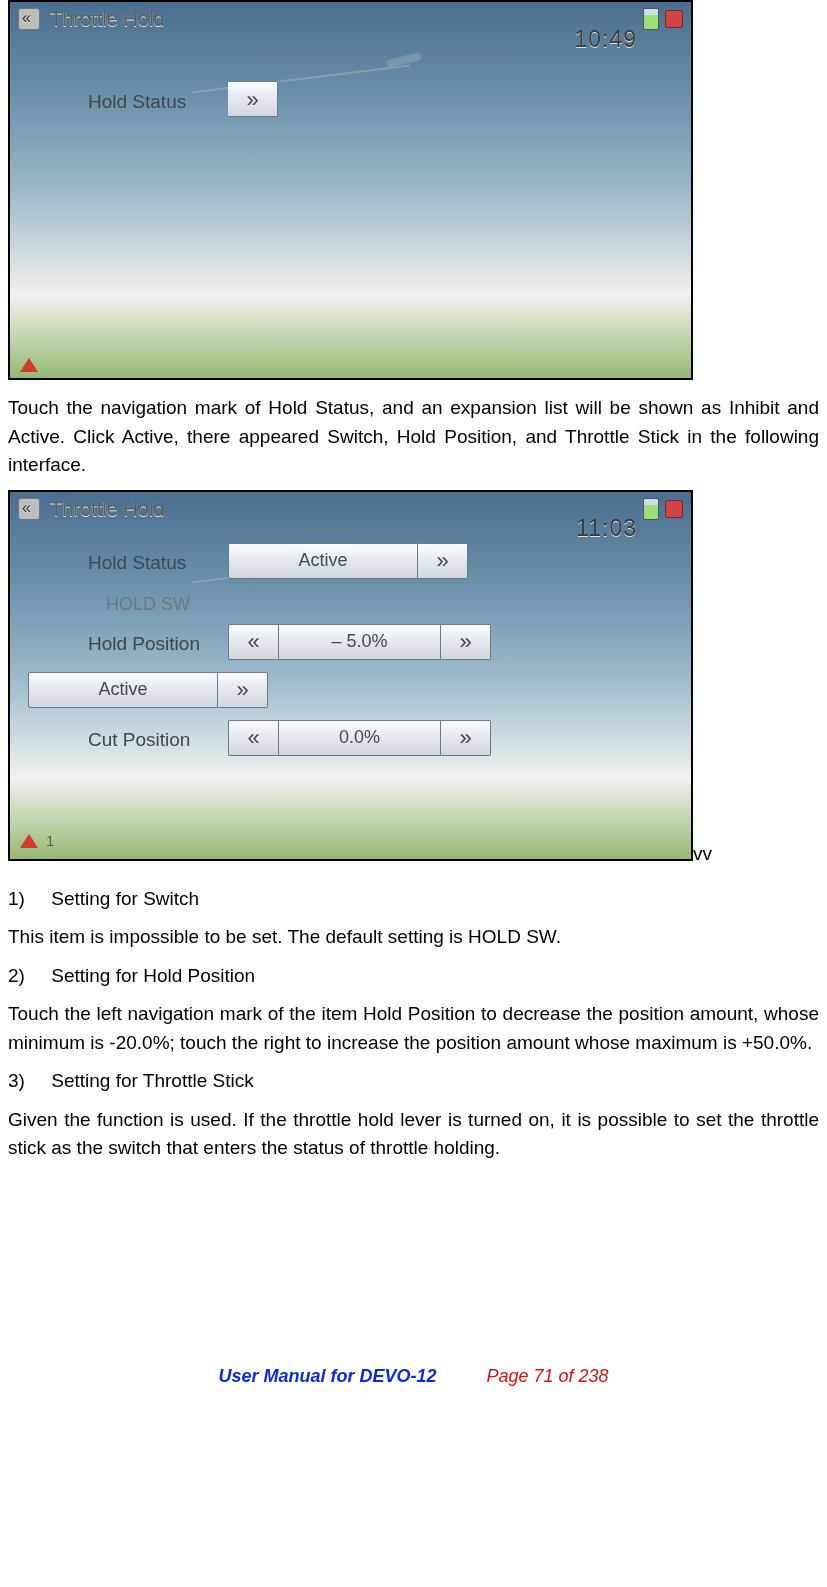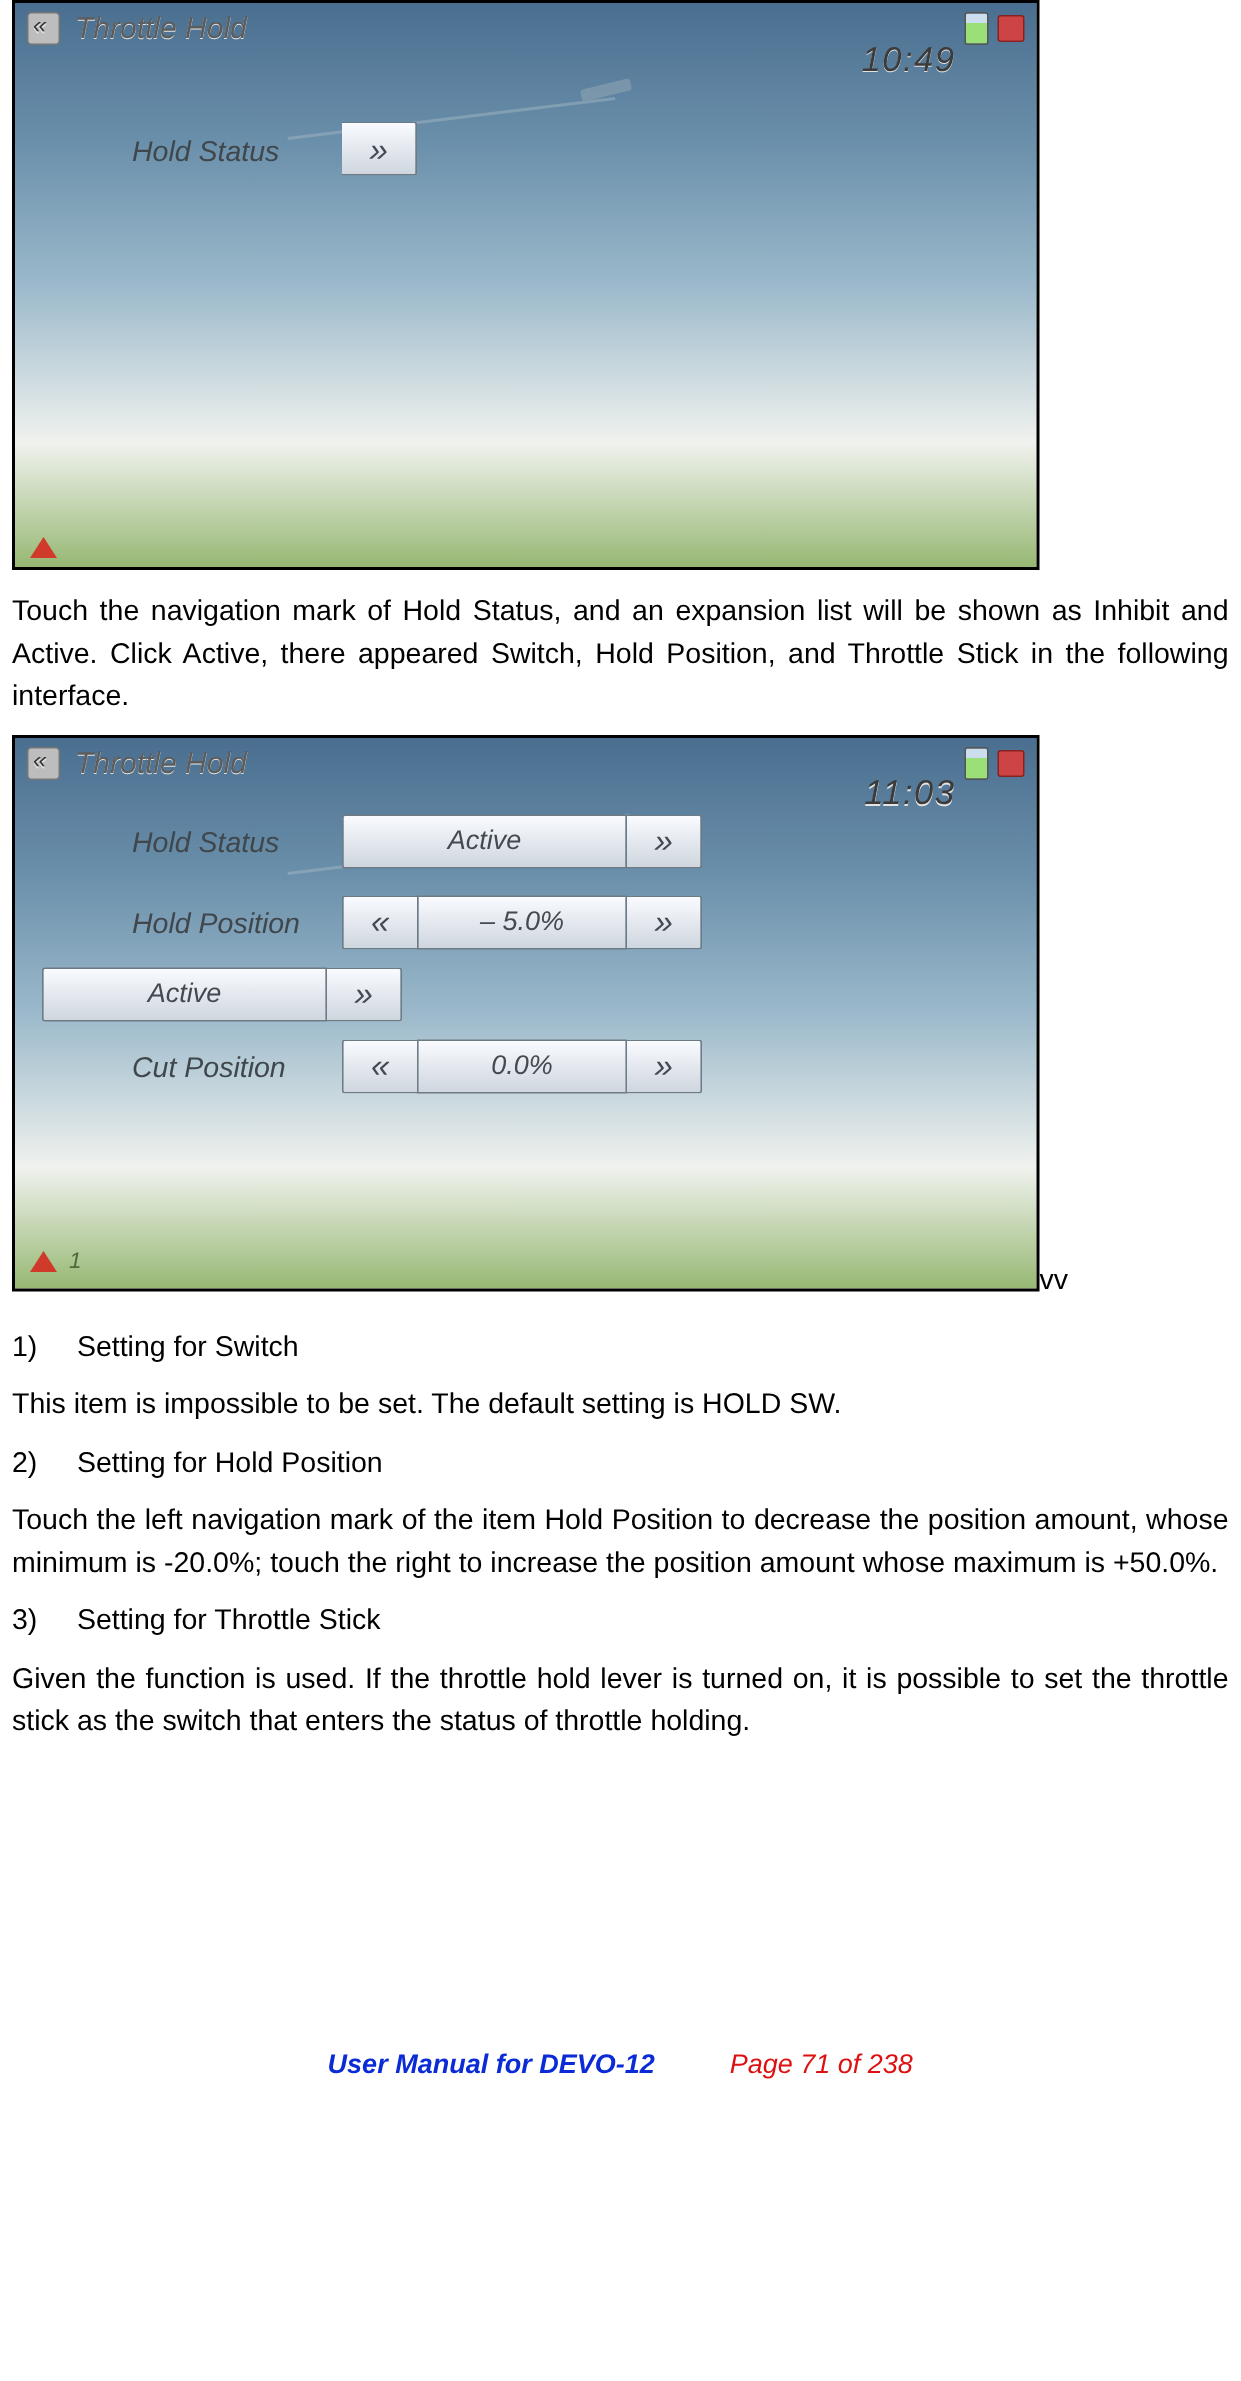--- a/index.html
+++ b/index.html
@@ -13,21 +13,20 @@
     font-size: 19px;
     line-height: 1.5;
   }
 
   .screenshot {
     width: 685px;
     margin: 0 0 14px 0;
     border: 2px solid #000;
     background: linear-gradient(to bottom, #4a6e8f 0%, #6b90ab 25%, #9bb9cb 50%, #f0f2ee 78%, #97b873 100%);
     position: relative;
-    font-style: italic;
   }
   .ss1 { height: 380px; }
   .ss2 { height: 371px; }
 
   .topbar {
     position: absolute; top: 0; left: 0; right: 0; height: 34px;
     display: flex; align-items: center;
     padding: 0 8px;
     color: #5c5c5c;
     font-size: 20px;
@@ -91,21 +90,21 @@
   }
   .btn {
     border: 1px solid #6e7a84;
     background: linear-gradient(#f9fbff,#cfd6de);
     display: flex; align-items: center; justify-content: center;
     font-size: 18px; color: #434a50;
   }
   .val  { flex: 1; border-radius: 2px 0 0 2px; }
   .navr { width: 50px; border-left: none; border-radius: 0 2px 2px 0; font-size: 22px; }
   .navl { width: 50px; border-right: none; border-radius: 2px 0 0 2px; font-size: 22px; }
-  .midv { width: 140px; text-align: right; }
+  .midv { width: 163px; text-align: right; }
 
   .formrow.faded .lbl { opacity: 0.5; }
   .formrow.faded .plain {
     flex: 0 0 240px; text-align: center; color: #6c7880; font-size: 18px;
   }
 
   .para {
     text-align: justify;
     margin: 10px 0;
   }
@@ -184,20 +183,21 @@
 
       <div class="formrow">
         <div class="lbl">Hold Status</div>
         <div class="ctl">
           <div class="btn val">Active</div>
           <div class="btn navr">»</div>
         </div>
       </div>
 
       <div class="formrow faded">
+        <div class="plain">HOLD SW</div>
       </div>
 
       <div class="formrow">
         <div class="lbl">Hold Position</div>
         <div class="ctl">
           <div class="btn navl">«</div>
           <div class="btn midv">– 5.0%</div>
           <div class="btn navr">»</div>
         </div>
       </div>

